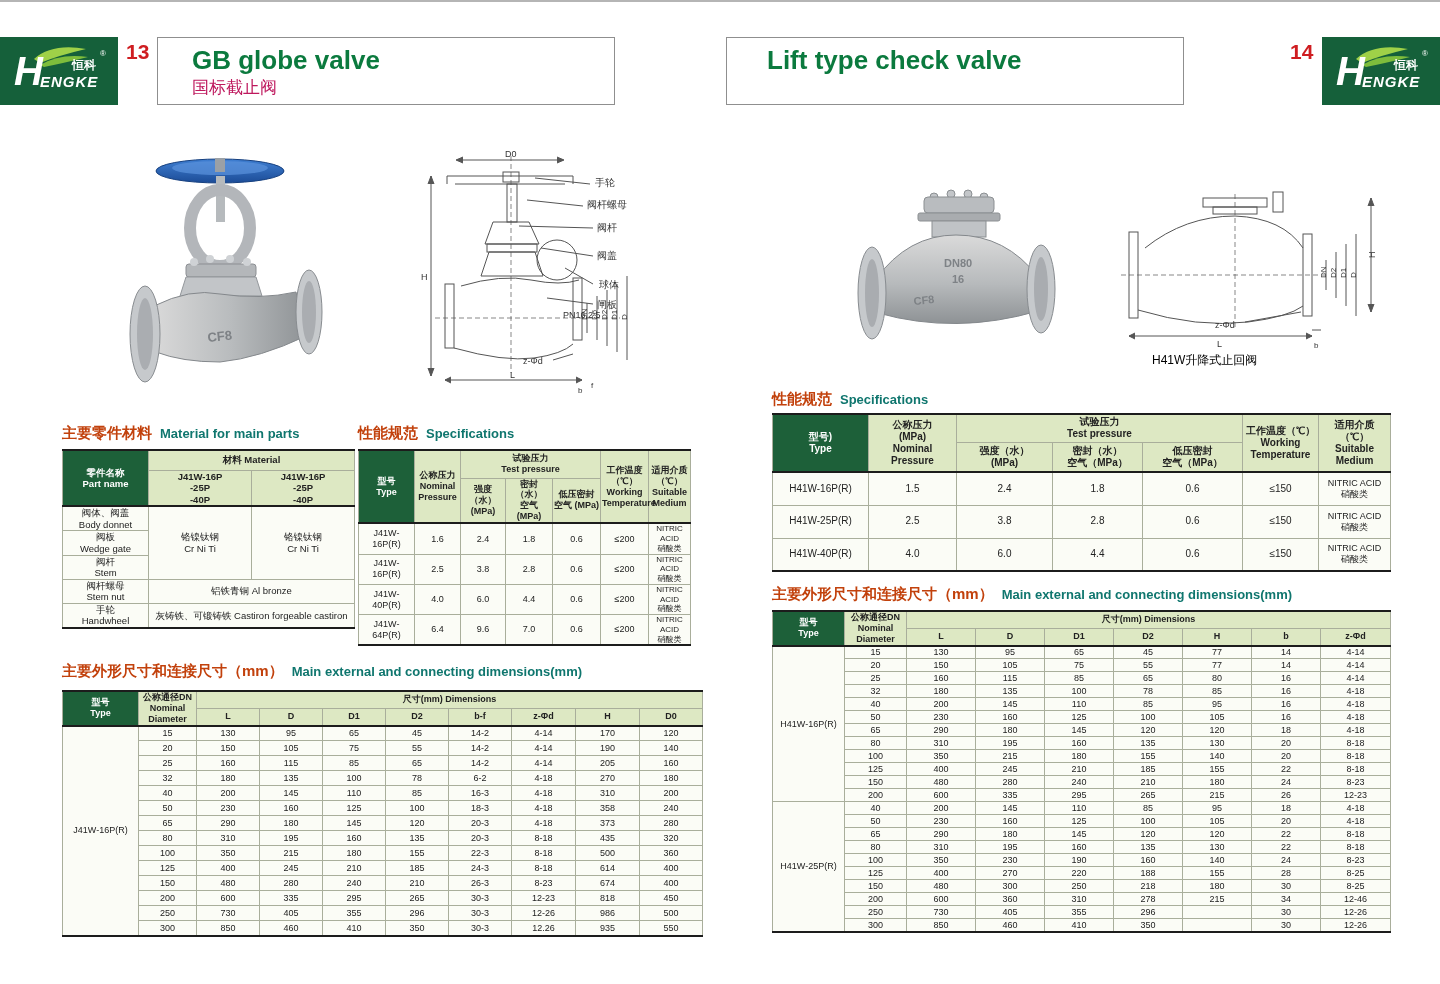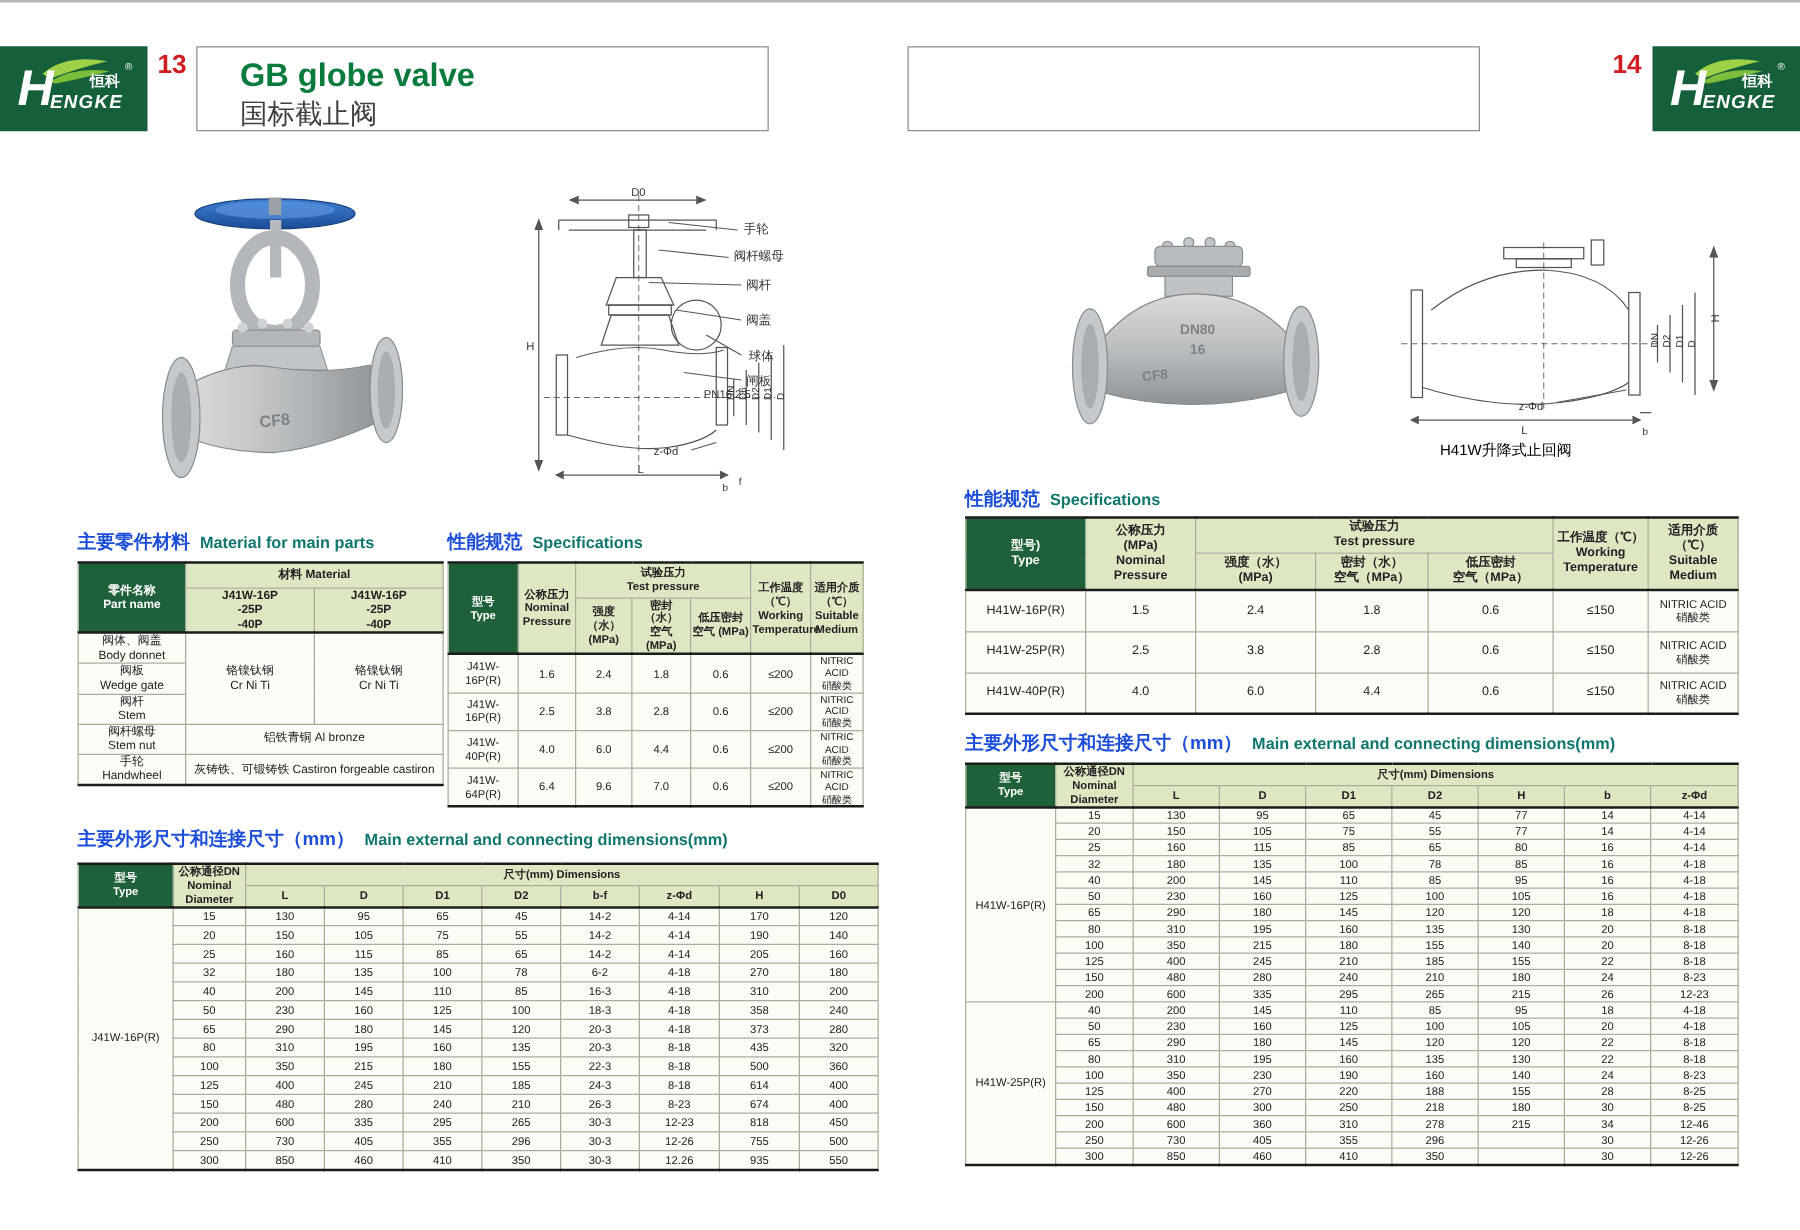--- a/index.html
+++ b/index.html
@@ -13,25 +13,25 @@
   
   .logobox { width:118px; height:68px; background:#15603a; color:#fff; overflow:hidden; }
   .logo-h { position:absolute; left:14px; top:14px; font-size:40px; font-weight:bold; font-style:italic; color:#fff; line-height:1; }
   .logo-rest { position:absolute; left:40px; top:36px; font-size:15px; font-weight:bold; font-style:italic; letter-spacing:1px; color:#fff; }
   .logo-cn { position:absolute; left:72px; top:20px; font-size:12px; color:#fff; font-weight:bold; }
   .logo-reg { position:absolute; left:100px; top:12px; font-size:8px; color:#fff; }
   .leaf { position:absolute; left:30px; top:4px; }
   .pagenum { font-size:21px; font-weight:bold; color:#cf1d21; }
   .titlebox { width:458px; height:68px; border:1px solid #8f8f8f; background:#fff; padding:9px 0 0 34px; }
   .title-en { font-size:26px; font-weight:bold; color:#0b7a3e; letter-spacing:0px; line-height:1.05; }
-  .title-cn { font-size:22px; color:#404040; margin-top:2px; }
+  .title-cn { font-size:17px; color:#be185d; margin-top:2px; }
 
   
   .sec { white-space:nowrap; }
-  .sec-cn { font-size:15px; font-weight:bold; color:#1d4ed8; }
+  .sec-cn { font-size:15px; font-weight:bold; color:#c2410c; }
   .sec-en { font-size:13px; font-weight:bold; color:#0f766e; margin-left:8px; }
 
   
   table.tbl { border-collapse:collapse; table-layout:fixed; background:#fbfcf6; border-top:2px solid #1c1c1c; border-bottom:2px solid #1c1c1c; }
   .tbl th, .tbl td { border:1px solid #a9ae9b; text-align:center; vertical-align:middle; white-space:pre-line; line-height:1.22; padding:0 1px; color:#222; }
   .tbl thead { border-bottom:2px solid #1c1c1c; }
   .dk { background:#1d6039; color:#fff !important; font-weight:bold; }
   .pg { background:#dde8c3; font-weight:bold; }
   .mat { font-size:9.5px; }
   .mat thead tr:first-child { height:20px; }
@@ -76,20 +76,21 @@
     <span class="logo-cn">恒科</span>
     <span class="logo-reg">®</span>
   </div>
   <div class="abs pagenum" style="left:126px;top:40px;">13</div>
   <div class="abs titlebox" style="left:157px;top:37px;">
     <div class="title-en">GB globe valve</div>
     <div class="title-cn">国标截止阀</div>
   </div>
 
   <div class="abs titlebox" style="left:726px;top:37px;padding-left:40px;">
+    <div class="title-en">Lift type check valve</div>
   </div>
   <div class="abs pagenum" style="left:1290px;top:40px;">14</div>
   <div class="abs logobox" style="left:1322px;top:37px;">
     <svg class="leaf" width="60" height="26" viewBox="0 0 60 26">
       <path d="M4,18 Q22,2 56,8 Q30,14 10,22 Z" fill="#9fd148"></path>
       <path d="M10,24 Q30,12 58,16 Q34,22 14,26 Z" fill="#7ebd3c"></path>
     </svg>
     <span class="logo-h">H</span>
     <span class="logo-rest">ENGKE</span>
     <span class="logo-cn">恒科</span>
@@ -558,21 +559,21 @@
           <td>450</td>
         </tr>
         <tr>
           <td>250</td>
           <td>730</td>
           <td>405</td>
           <td>355</td>
           <td>296</td>
           <td>30-3</td>
           <td>12-26</td>
-          <td>755</td>
+          <td>986</td>
           <td>500</td>
         </tr>
         <tr>
           <td>300</td>
           <td>850</td>
           <td>460</td>
           <td>410</td>
           <td>350</td>
           <td>30-3</td>
           <td>12.26</td>

